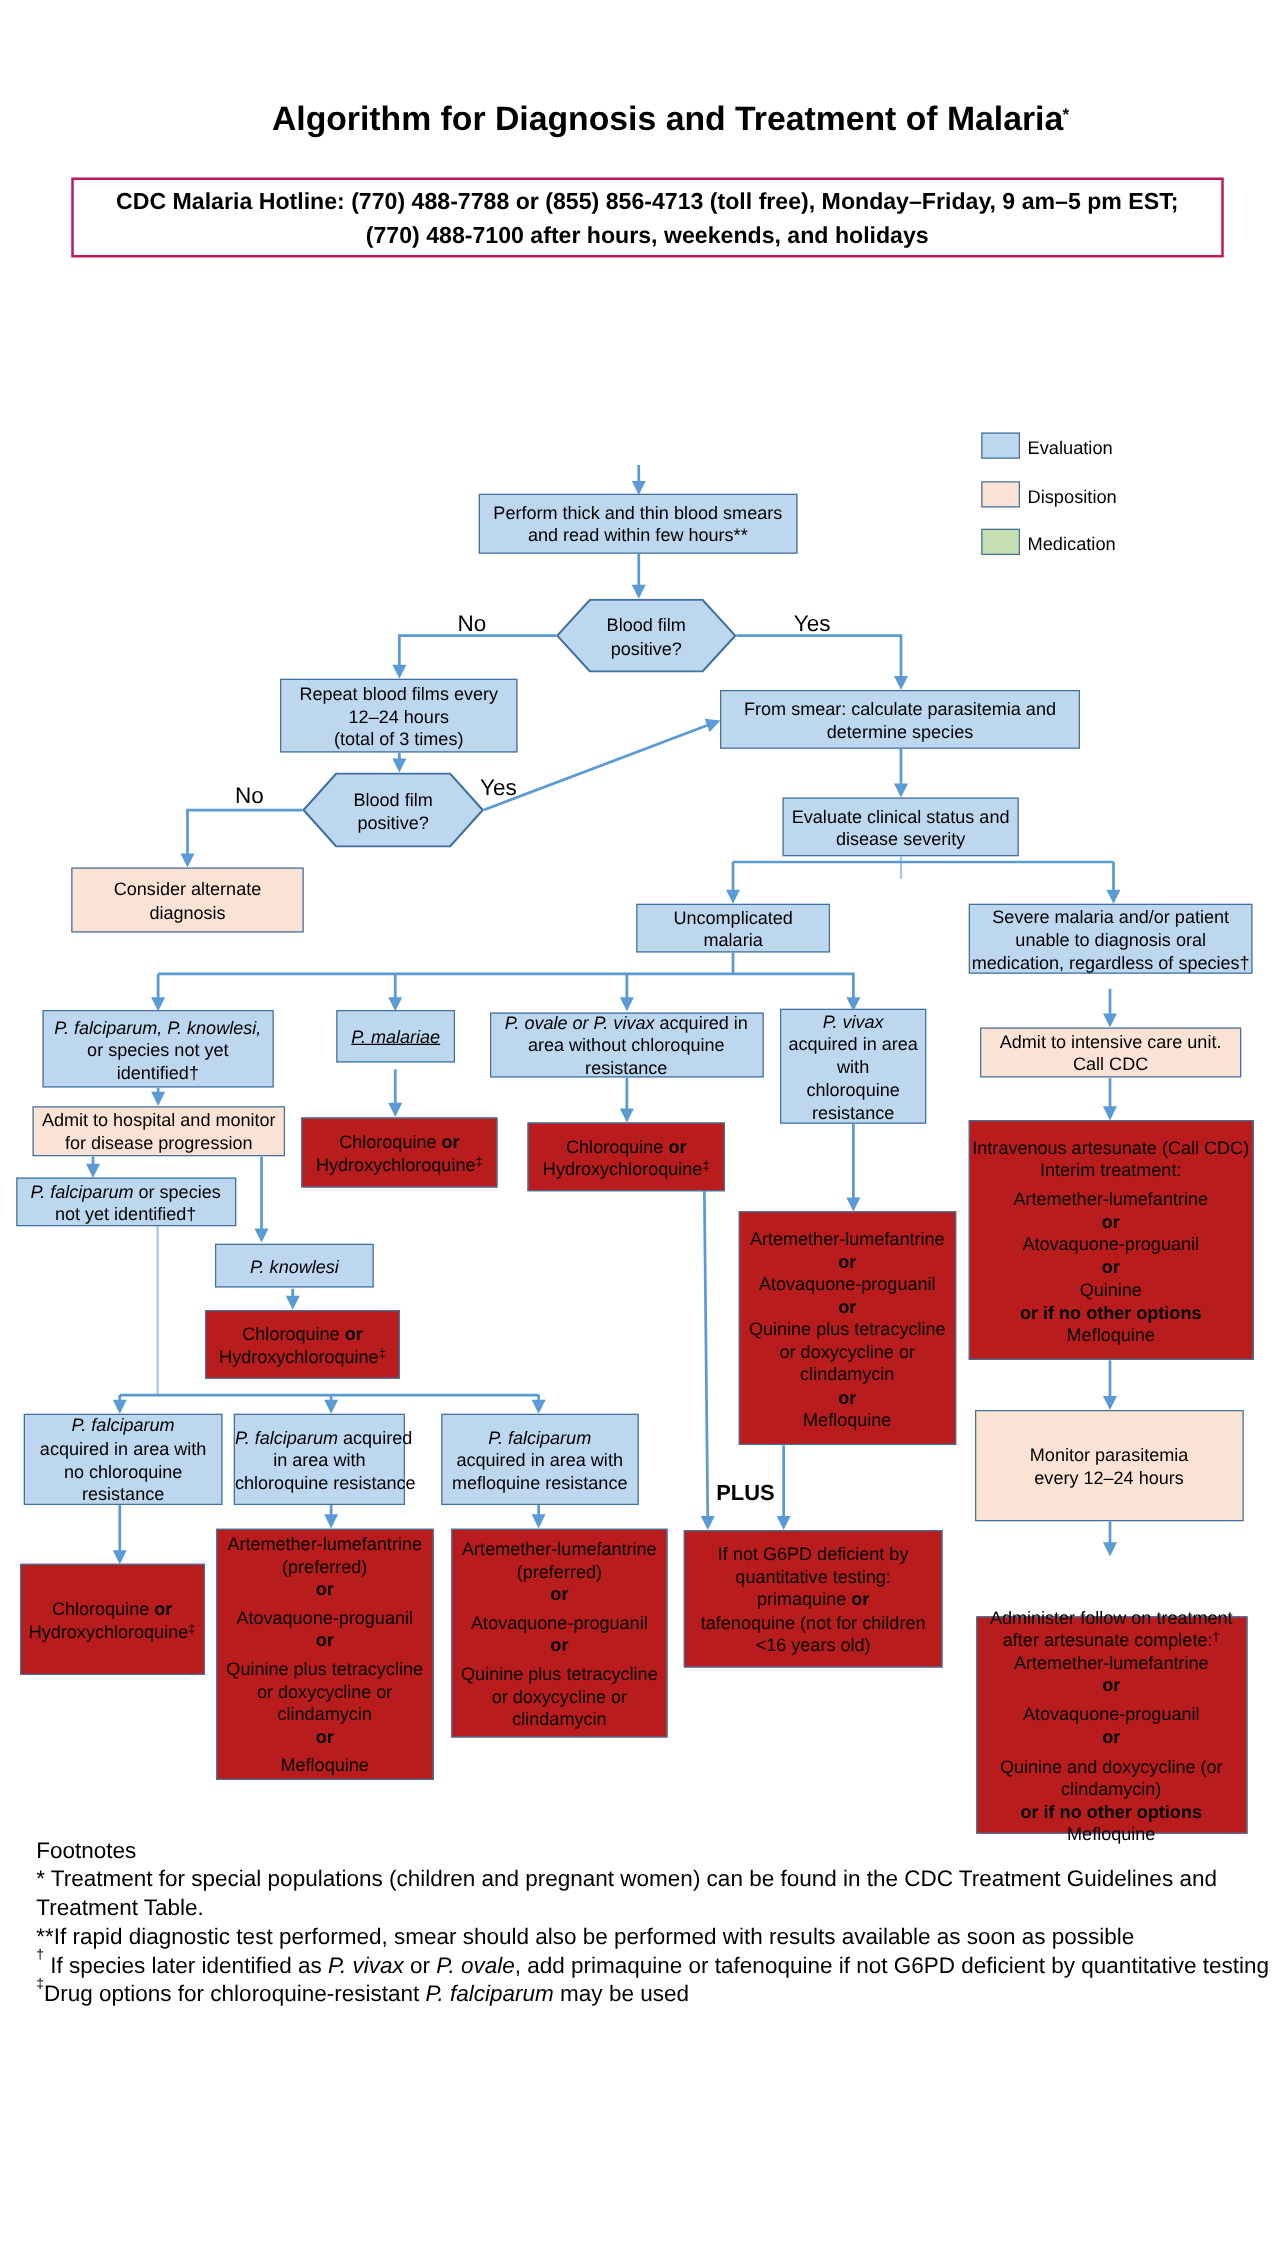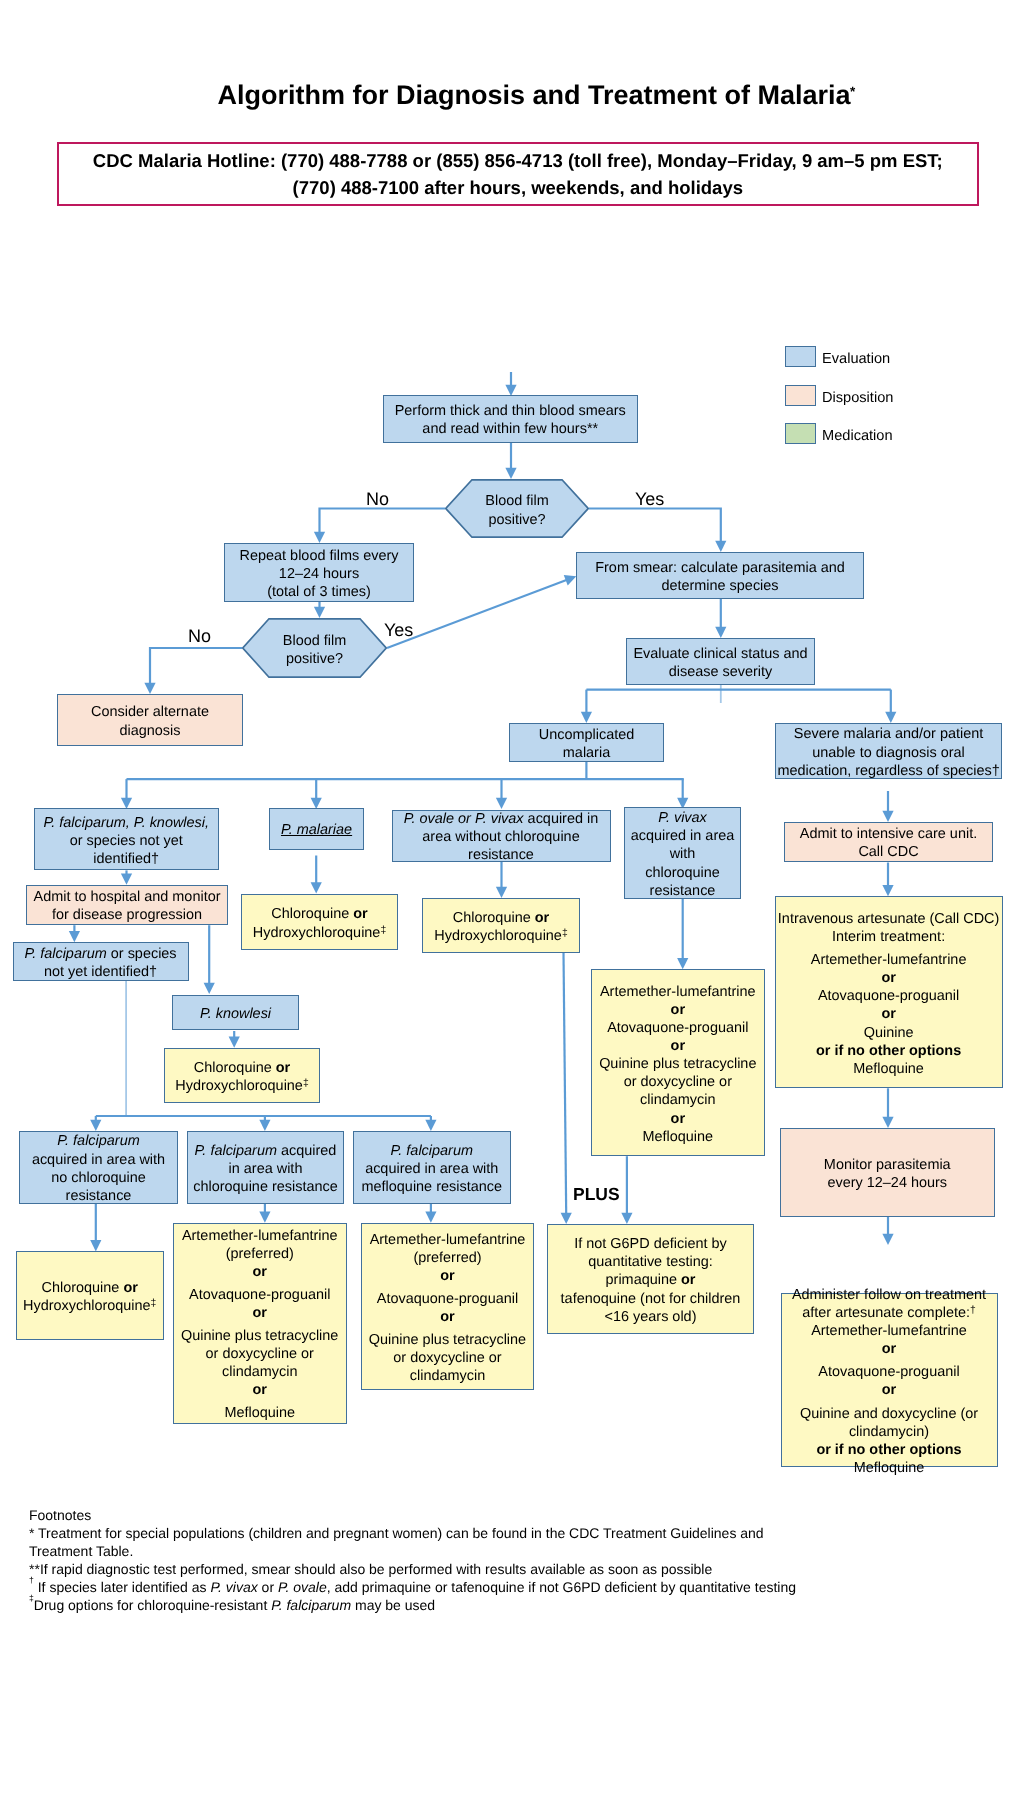--- a/index.html
+++ b/index.html
@@ -24,38 +24,38 @@
 
   .node{position:absolute;box-sizing:border-box;border:1.7px solid #41719C;
         display:flex;align-items:center;justify-content:center;text-align:center;
         font-size:14.45px;line-height:1.256;padding:0;}
   .node .nodetext{display:block;width:100%;position:relative;top:1.5px;}
   .node .nline{display:block;white-space:nowrap;}
   .node .nline.sp{margin-bottom:4.6px;}
   .node .nline.gap{height:5px;line-height:5px;font-size:0;}
   .eval{background:#BDD7EE;}
   .disp{background:#FAE3D5;}
-  .med {background:#fef9c3;}
+  .med {background:#b91c1c;}
 
   .hexwrap{position:absolute;}
   .hexwrap svg{position:absolute;left:0;top:0;display:block;}
   .hexwrap .hextxt{position:absolute;left:0;top:2px;width:100%;height:100%;
         display:flex;align-items:center;justify-content:center;text-align:center;
         font-size:14.45px;line-height:1.256;}
   .hexwrap .hextxt .nodetext{display:block;width:100%;}
   .hexwrap .hextxt .nline{display:block;white-space:nowrap;}
 
   .elabel{position:absolute;font-size:18px;line-height:1;white-space:nowrap;}
   .plus{position:absolute;font-size:17.5px;font-weight:bold;line-height:1;white-space:nowrap;}
 
   .legend-sw{position:absolute;width:31px;height:21px;border:1.9px solid #41719C;box-sizing:border-box;}
   .legend-lb{position:absolute;font-size:14.6px;line-height:1;white-space:nowrap;}
 
   .footnotes{position:absolute;left:29px;top:1469px;width:990px;
-             font-size:14px;line-height:1.281;margin-top:38px;}
+             font-size:18px;line-height:1.281;}
   .footnotes sup{font-size:0.62em;vertical-align:super;line-height:0;}
   .footnotes div{white-space:nowrap;}
   i{font-style:italic;}
   b{font-weight:bold;}
   sup{font-size:0.72em;vertical-align:baseline;position:relative;top:-0.38em;line-height:0;}
 </style>
 </head>
 <body>
 
 <div class="page">
@@ -295,21 +295,21 @@
       </span>
     </div>
   <div class="node eval" style="left:19px;top:1131px;width:159px;height:72.5px;">
       <span class="nodetext">
         <span class="nline"><i>P. falciparum</i></span>
         <span class="nline"><span>acquired in area with</span></span>
         <span class="nline"><span>no chloroquine</span></span>
         <span class="nline"><span>resistance</span></span>
       </span>
     </div>
-  <div class="node eval" style="left:187px;top:1131px;width:157px;height:72.5px;">
+  <div class="node eval" style="left:187px;top:1131px;width:137px;height:72.5px;">
       <span class="nodetext">
         <span class="nline"><i>P. falciparum</i><span> acquired</span></span>
         <span class="nline"><span>in  area with</span></span>
         <span class="nline"><span>chloroquine resistance</span></span>
       </span>
     </div>
   <div class="node eval" style="left:352.5px;top:1131px;width:158.5px;height:72.5px;">
       <span class="nodetext">
         <span class="nline"><i>P. falciparum</i></span>
         <span class="nline"><span>acquired in area with</span></span>

